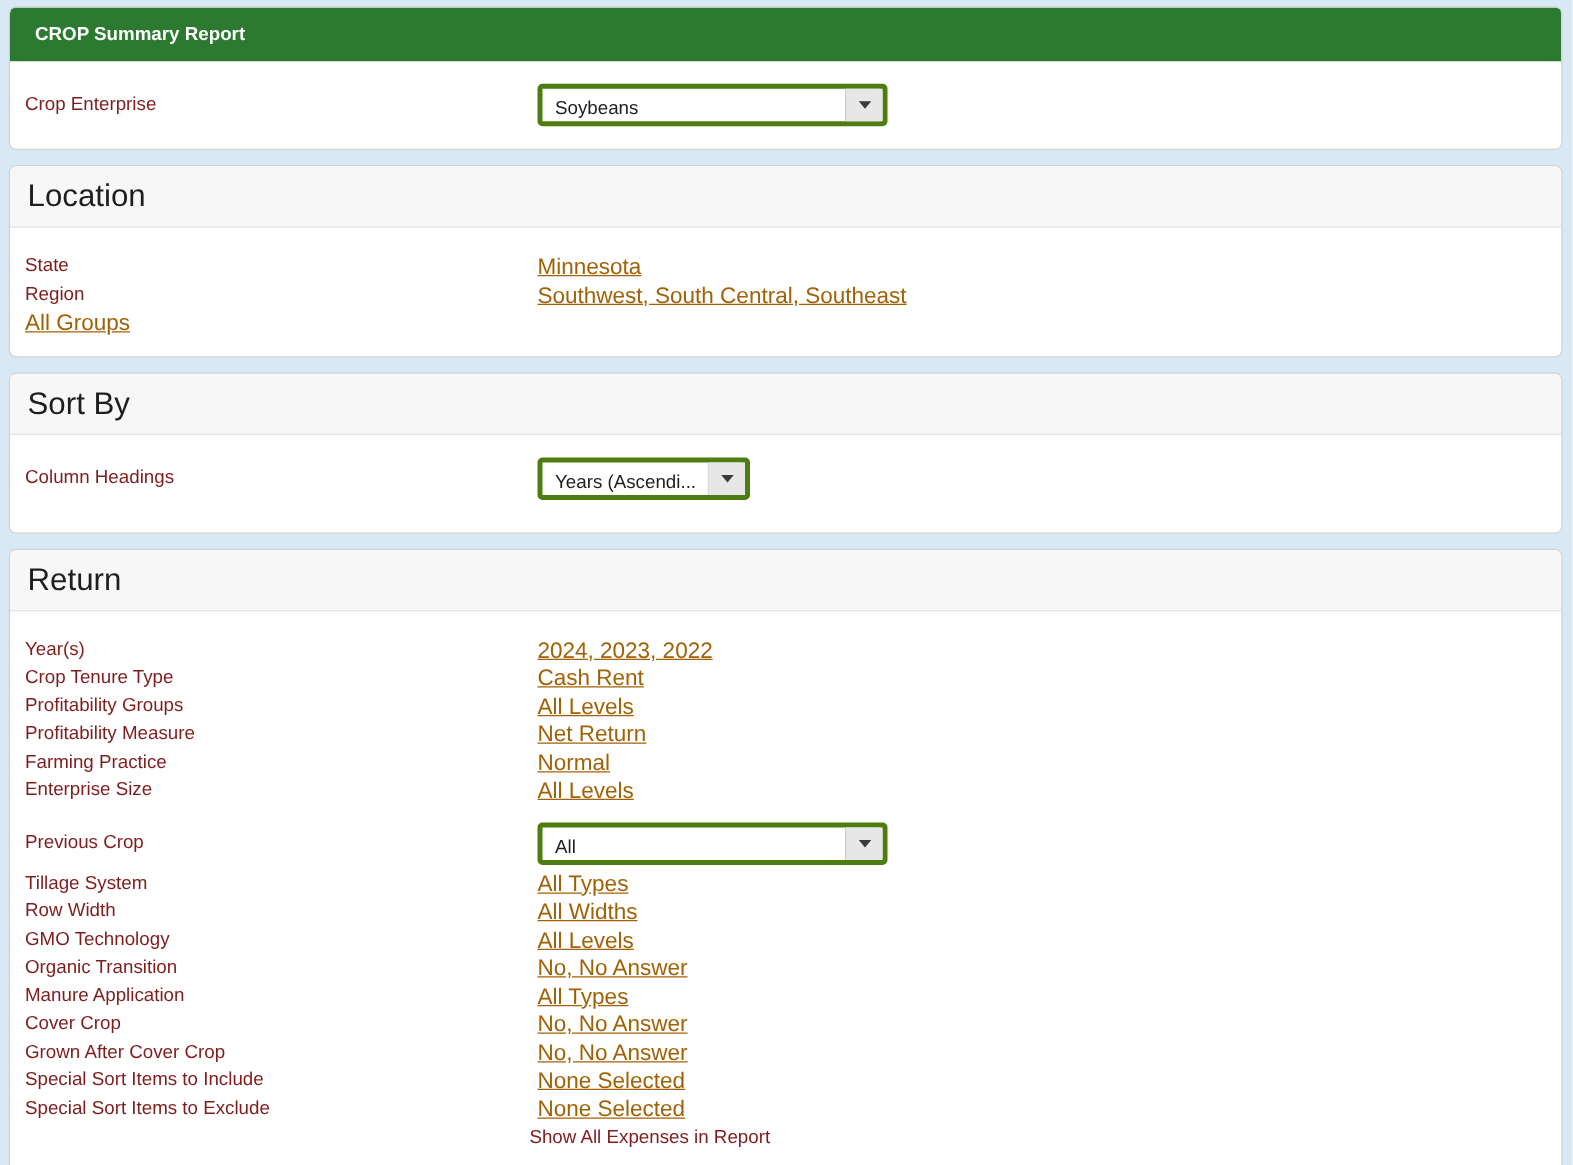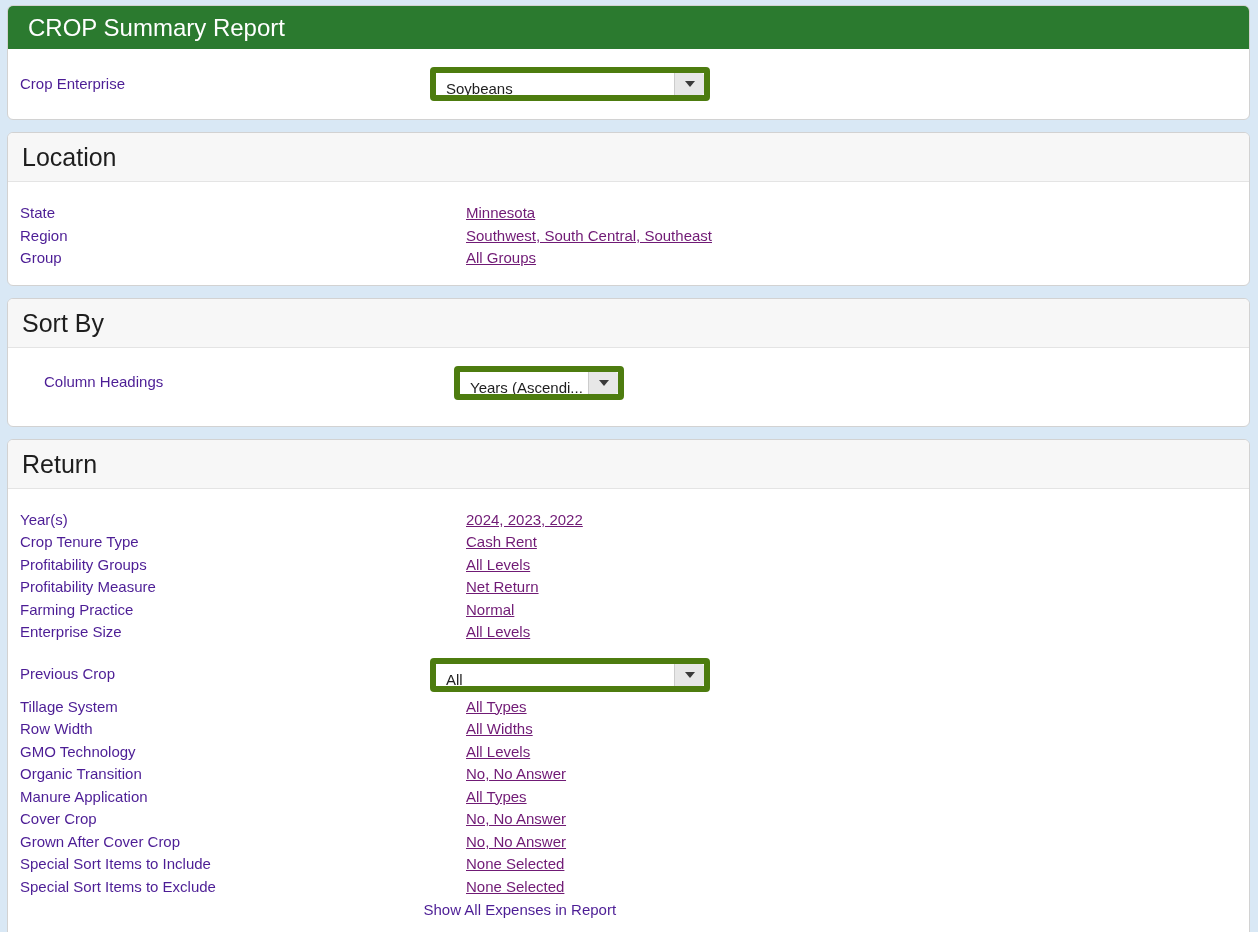--- a/index.html
+++ b/index.html
@@ -27,56 +27,55 @@
     padding: 10px 14px;
     font-size: 25px;
     line-height: 28px;
     color: #1e1e1e;
     font-weight: 500;
   }
   .panel-head.green {
     background: #2b7a2f;
     border-bottom: none;
     color: #ffffff;
-    font-size: 24px;
+    font-size: 15px;
     line-height: 23px;
-    font-weight: 400;
+    font-weight: 700;
     padding: 10px 20px;
   }
   .panel-body { padding: 15px 12px; }
   .panel-body.loc { padding: 20px 24px 15px 12px; }
   .panel-body.filters { padding: 20px 12px 16px 12px; }
   .panel-body.sortby { padding: 18px 12px 20px 12px; }
   .panel-body.ce { padding: 18px 12px; }
 
   .frow { display: flex; align-items: center; }
   .frow.text { min-height: 22.5px; }
   .flabel {
     width: 410px;
     flex: 0 0 410px;
     font-size: 15px;
     line-height: 22.5px;
-    color: #4c1d95;
+    color: #7f1d1d;
   }
   a.vlink {
-    font-size: 15px;
+    font-size: 18px;
     line-height: 22.5px;
-    color: #701a75;
+    color: #a16207;
     text-decoration: underline;
     cursor: pointer;
-    margin-left: 36px;
   }
 
   
   .combo {
     display: flex;
     align-items: stretch;
     height: 34px;
     background: #ffffff;
-    border: 6px solid #4d7c0f;
+    border: 4px solid #4d7c0f;
     border-radius: 4px;
     cursor: pointer;
   }
   .combo.lg { width: 280px; }
   .combo.sm { width: 170px; }
   .combo-value {
     flex: 1 1 auto;
     font-size: 15px;
     line-height: 32px;
     padding: 0 10px;
@@ -113,21 +112,21 @@
     content: "";
     position: absolute;
     left: 7px; top: 3px;
     width: 5px; height: 11px;
     border: solid #ffffff;
     border-width: 0 2.5px 2.5px 0;
     transform: rotate(40deg);
   }
   .cb.unchecked { background: #ffffff; border: 1px solid #8f8f8f; }
 
-  .mb6 { margin-bottom: 6px; margin-left: 24px; }
+  .mb6 { margin-bottom: 6px; }
   .combo-row { margin: 14px 0 4px 0; }
 </style>
 </head>
 <body>
 
 <div class="wrap">
 
   <div class="panel">
     <div class="panel-head green">CROP Summary Report</div>
     <div class="panel-body ce">
@@ -148,21 +147,20 @@
     <div class="panel-body loc">
       <div class="frow text">
         <span class="flabel">State</span>
         <a class="vlink" href="#">Minnesota</a>
       </div>
       <div class="frow text">
         <span class="flabel">Region</span>
         <a class="vlink" href="#">Southwest, South Central, Southeast</a>
       </div>
       <div class="frow text">
-        <span class="flabel">Group</span>
         <a class="vlink" href="#">All Groups</a>
       </div>
     </div>
   </div>
 
   <div class="panel">
     <div class="panel-head">Sort By</div>
     <div class="panel-body sortby">
       <div class="frow mb6">
         <span class="flabel">Column Headings</span>

